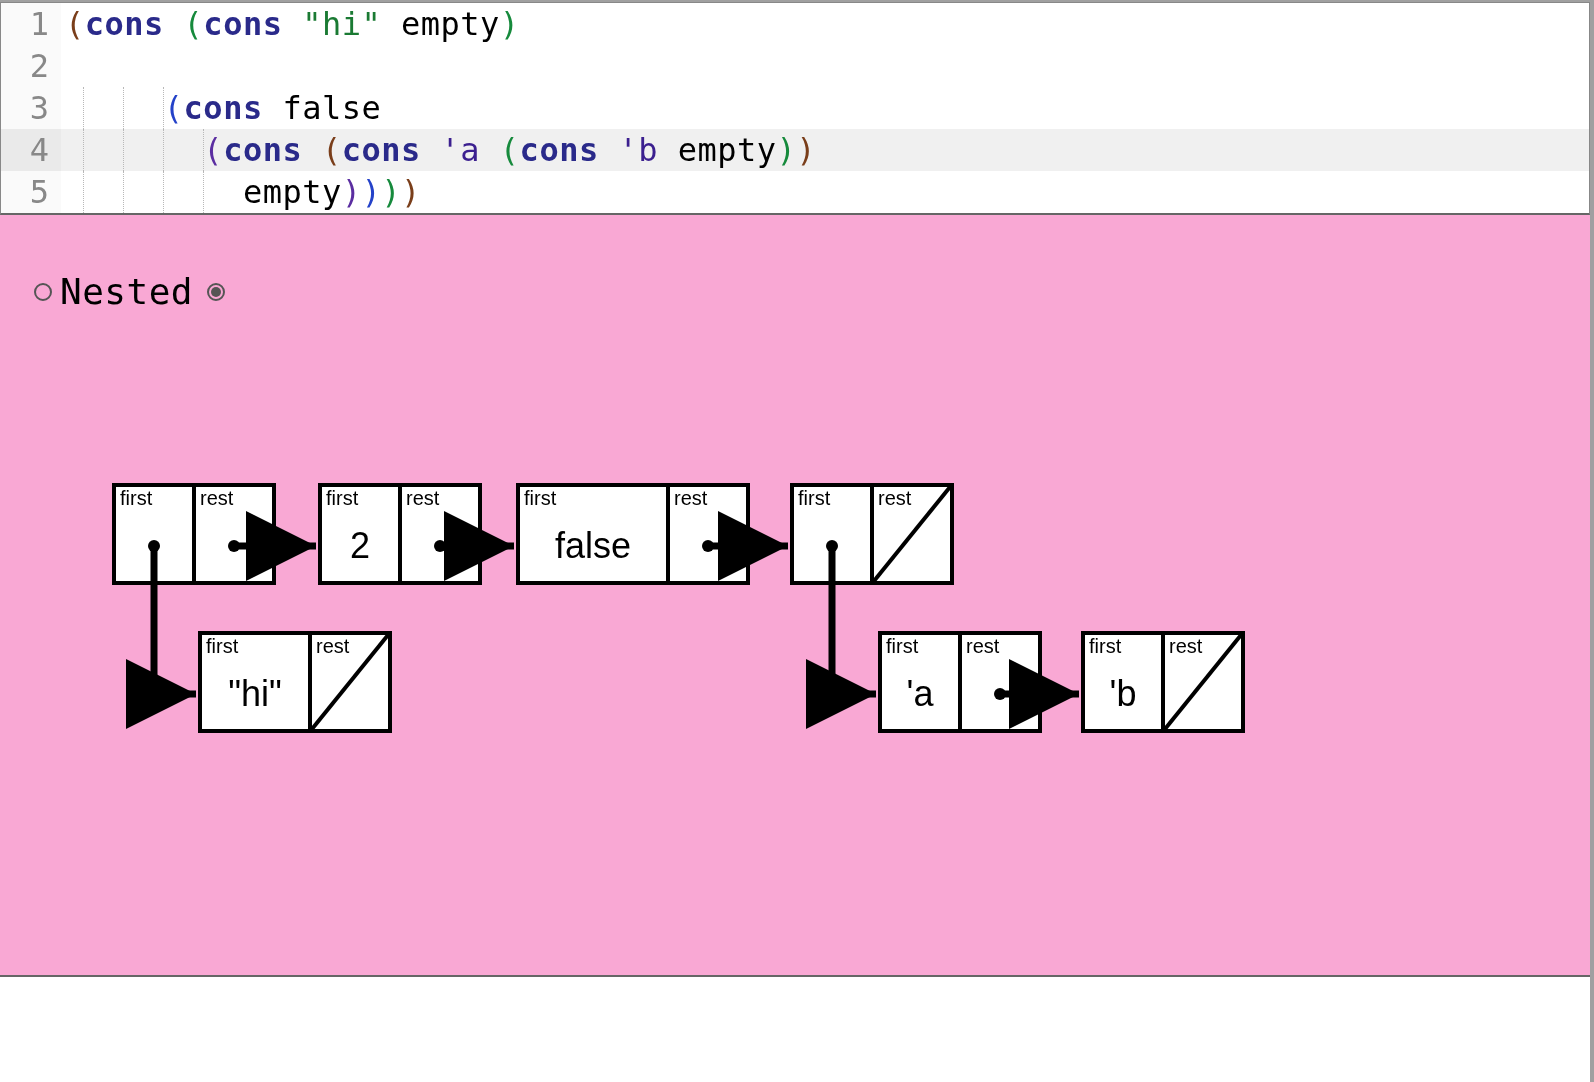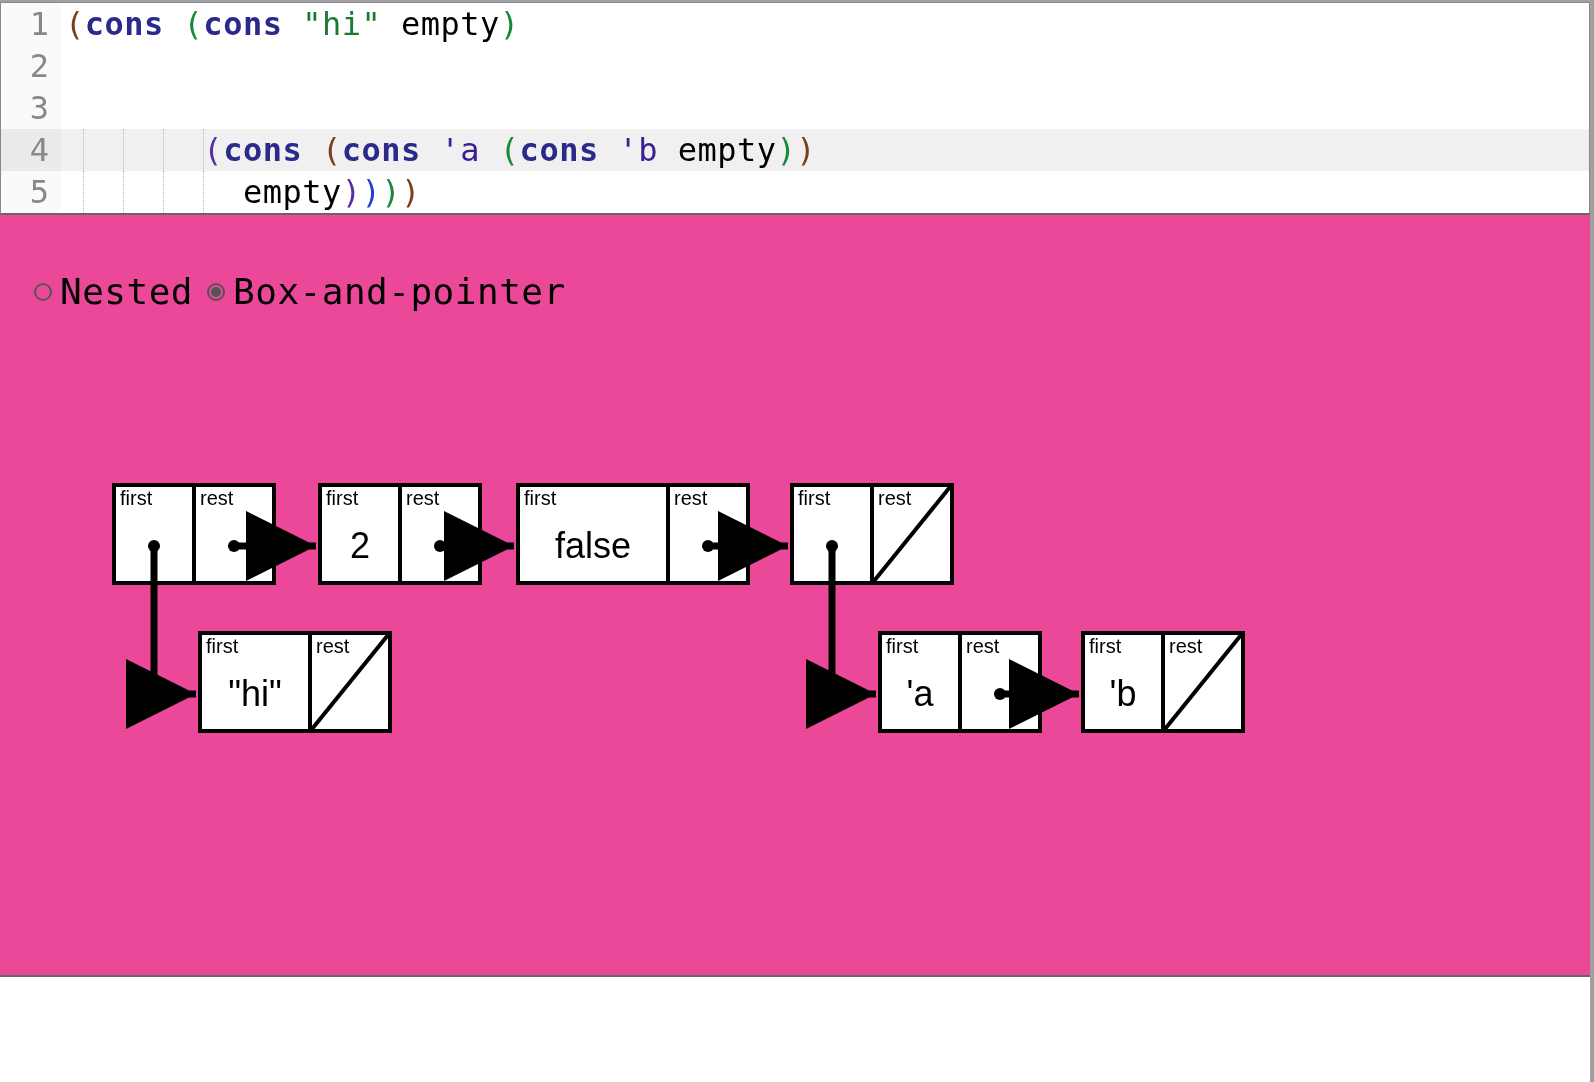--- a/index.html
+++ b/index.html
@@ -52,21 +52,21 @@
   .p-blue   { color: #2442c9; }
   .p-purple { color: #5b2ea1; }
   .kw-cons  { color: #2a2a8a; font-weight: bold; }
   .str      { color: #1a7a33; }
   .num      { color: #1a7a33; }
   .lit      { color: #000000; }
   .sym      { color: #3b1f8f; }
 
   
   .viz {
-    background: #ec4899;
+    background: #f9a8d4;
     height: 762px;
     border-bottom: 2px solid #666;
     position: relative;
     padding: 0;
   }
   .mode-row {
     position: absolute;
     left: 34px; top: 56px;
     font-size: 36px;
     display: flex; align-items: center; gap: 4px;
@@ -98,40 +98,40 @@
       <div class="gutter">1</div>
       <div class="code ig-wrap"><span class="p-brown">(</span><span class="kw-cons">cons</span> <span class="p-green">(</span><span class="kw-cons">cons</span> <span class="str">"hi"</span> <span class="lit">empty</span><span class="p-green">)</span></div>
     </div>
 
     <div class="code-line">
       <div class="gutter">2</div>
     </div>
 
     <div class="code-line">
       <div class="gutter">3</div>
+      <div class="code ig-wrap">     <span class="p-blue">(</span><span class="kw-cons">cons</span> <span class="lit">false</span><span class="ig" style="left:22px"></span><span class="ig" style="left:62px"></span><span class="ig" style="left:102px"></span></div>
     </div>
 
     <div class="code-line hl">
       <div class="gutter">4</div>
       <div class="code ig-wrap">       <span class="p-purple">(</span><span class="kw-cons">cons</span> <span class="p-brown">(</span><span class="kw-cons">cons</span> <span class="sym">'a</span> <span class="p-green">(</span><span class="kw-cons">cons</span> <span class="sym">'b</span> <span class="lit">empty</span><span class="p-green">)</span><span class="p-brown">)</span><span class="ig" style="left:22px"></span><span class="ig" style="left:62px"></span><span class="ig" style="left:102px"></span><span class="ig" style="left:142px"></span></div>
     </div>
 
     <div class="code-line">
       <div class="gutter">5</div>
       <div class="code ig-wrap">         <span class="lit">empty</span><span class="p-purple">)</span><span class="p-blue">)</span><span class="p-green">)</span><span class="p-brown">)</span><span class="ig" style="left:22px"></span><span class="ig" style="left:62px"></span><span class="ig" style="left:102px"></span><span class="ig" style="left:142px"></span></div>
     </div>
   </div>
 
   <div class="viz">
     <div class="mode-row">
       <span class="radio"></span>
       <span>Nested</span>
       <span style="width:6px"></span>
       <span class="radio checked"></span>
-      <span>Box-and-pointer</span>
     </div>
 
     <svg class="diagram" width="1320" height="640">
       <defs>
         <marker id="arrowhead" markerWidth="12" markerHeight="12" refX="10" refY="5" orient="auto">
           <path d="M0,0 L10,5 L0,10 Z" fill="#000"></path>
         </marker>
       </defs>
       <g id="diagram-g">
           <rect x="114" y="270" width="160" height="98" fill="#fff" stroke="#000" stroke-width="4"></rect>

